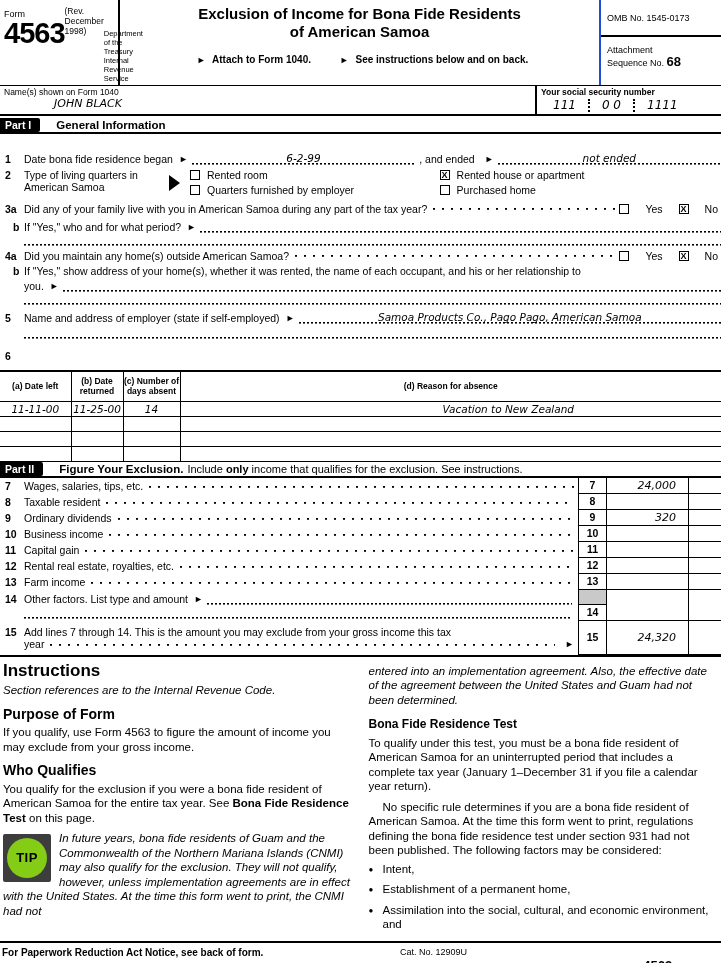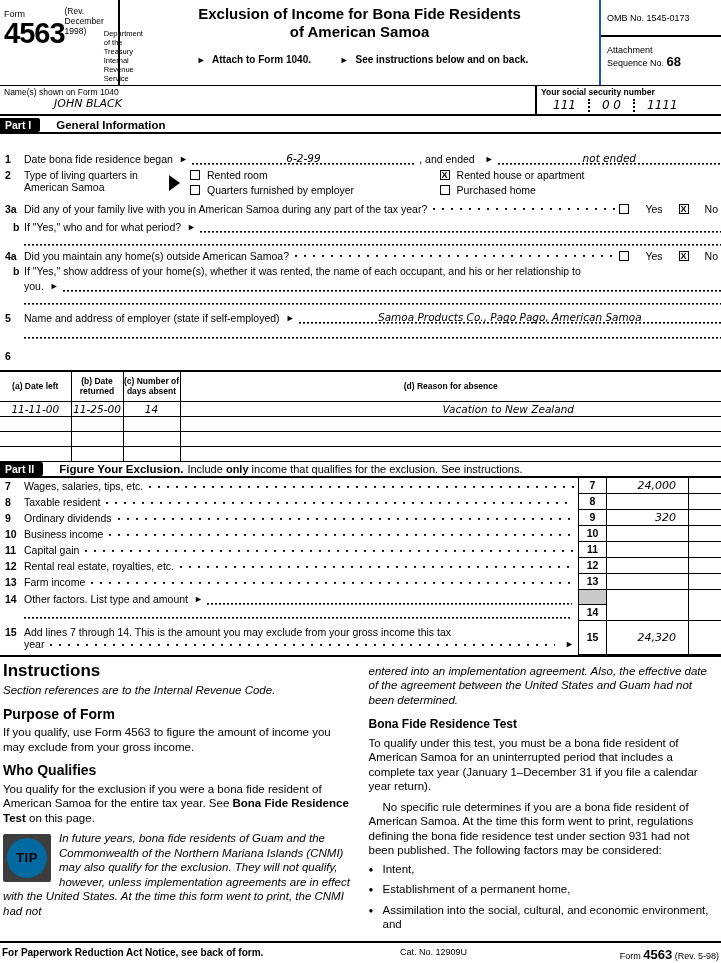--- a/index.html
+++ b/index.html
@@ -76,26 +76,26 @@
   .instructions { flex:1; display:flex; gap:17px; padding:4px 4px 0 3px; overflow:hidden; }
   .col { flex:1; font-size:11.5px; line-height:14.5px; }
   .col h1 { font-size:17px; margin:3px 0 5px 0; }
   .col h2 { font-size:14px; margin:9px 0 4px 0; }
   .col h3 { font-size:12px; margin:10px 0 4px 0; }
   .col p { margin-bottom:2px; }
   .italic { font-style:italic; }
   .indent { text-indent:14px; }
   .tipwrap { margin-top:6px; font-style:italic; }
   .tipicon { float:left; width:48px; height:48px; background:#3d3d3d; border-radius:2px; margin:3px 8px 2px 0; display:flex; align-items:center; justify-content:center; }
-  .tipcircle { width:40px; height:40px; background:#0369a1; border-radius:50%; display:flex; align-items:center; justify-content:center; font-weight:bold; font-style:normal; font-size:13px; letter-spacing:0.5px; }
+  .tipcircle { width:40px; height:40px; background:#84cc16; border-radius:50%; display:flex; align-items:center; justify-content:center; font-weight:bold; font-style:normal; font-size:13px; letter-spacing:0.5px; }
   ul.factors { list-style:none; margin-top:4px; }
   ul.factors li { margin-bottom:6px; padding-left:14px; position:relative; }
   ul.factors li::before { content:"●"; position:absolute; left:0; font-size:8px; top:1px; }
   
-  .footer { border-top:2.5px solid #000; height:22px; display:flex; align-items:flex-start; padding-top:4px; flex-shrink:0; }
+  .footer { border-top:2.5px solid #000; height:22px; display:flex; align-items:flex-start; padding-top:4px; flex-shrink:0;flex-direction:column; }
   .foot-left { font-weight:bold; font-size:10px; padding-left:2px; }
   .foot-cat { font-size:9px; position:absolute; left:400px; }
   .foot-right { margin-left:auto; font-size:9px; padding-right:2px; }
   .foot-form-no { font-size:13px; font-weight:bold; }
 </style>
 </head>
 <body>
 
 <div class="page">
 

